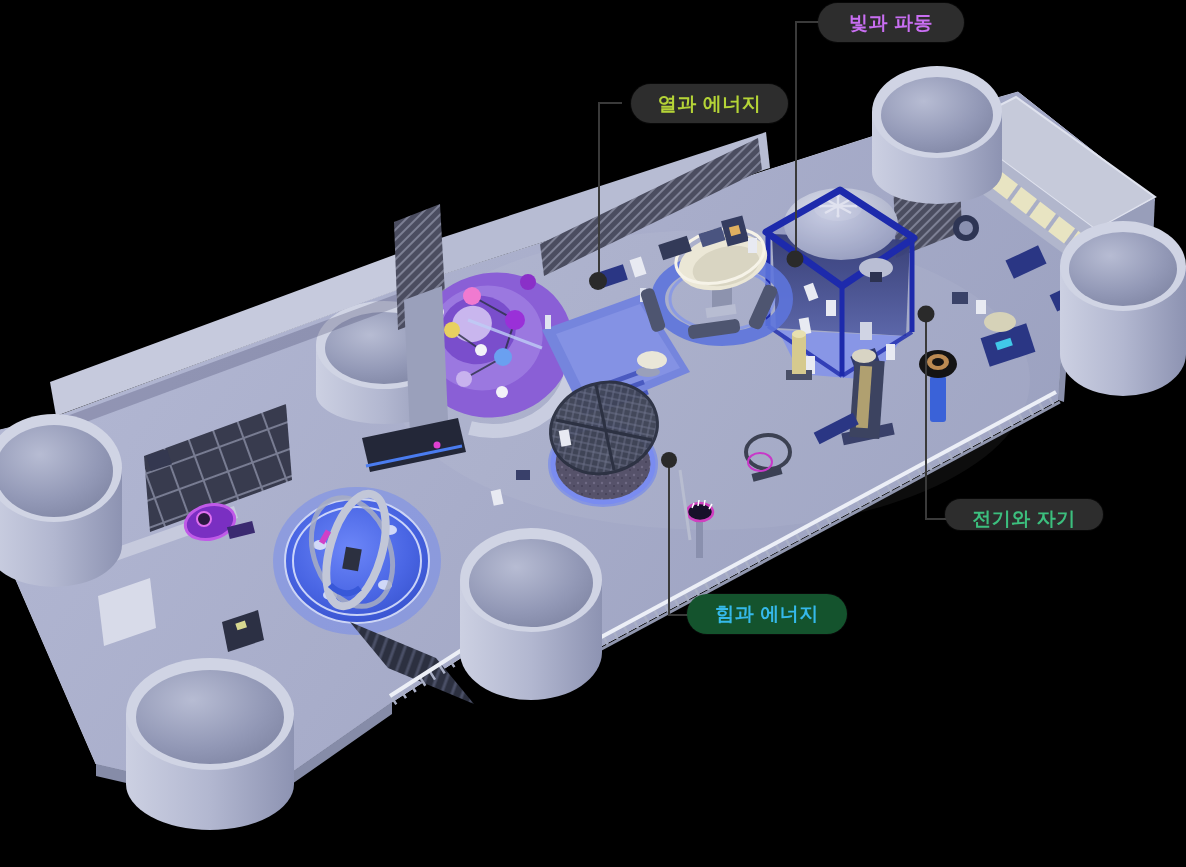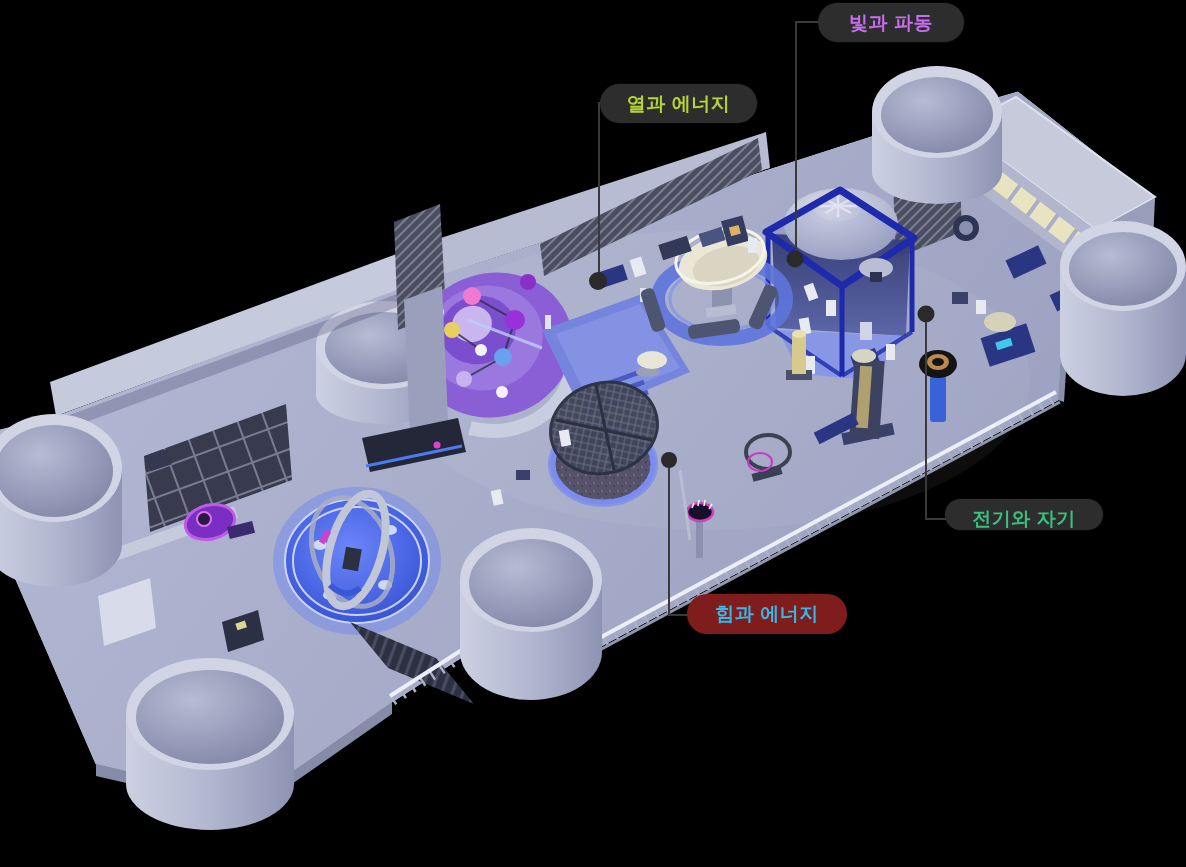--- a/index.html
+++ b/index.html
@@ -330,19 +330,19 @@
     <circle cx="598" cy="281" r="9" style="fill: rgb(42, 42, 42);"></circle>
     <polyline points="947,519 926,519 926,314" stroke-width="2" style="stroke: rgb(58, 58, 58);"></polyline>
     <circle cx="926" cy="314" r="8.5" style="fill: rgb(42, 42, 42);"></circle>
     <polyline points="689,615 669,615 669,460" stroke-width="2" style="stroke: rgb(58, 58, 58);"></polyline>
     <circle cx="669" cy="460" r="8" style="fill: rgb(42, 42, 42);"></circle>
   </g>
 </svg>
 
 <div class="zone-pill" style="left: 818px; top: 3px; width: 146px; height: 39px; color: rgb(201, 110, 242); background-color: rgb(45, 45, 45);">빛과 파동</div>
 
-<div class="zone-pill" style="left: 600px; top: 84px; width: 157px; height: 39px; color: rgb(181, 212, 55); background-color: rgb(45, 45, 45);">열과 에너지</div>
+<div class="zone-pill" style="left: 631px; top: 84px; width: 157px; height: 39px; color: rgb(181, 212, 55); background-color: rgb(45, 45, 45);">열과 에너지</div>
 
 <div class="zone-pill" style="left: 945px; top: 499px; width: 158px; height: 31px; color: rgb(60, 191, 126); background-color: rgb(45, 45, 45);">전기와 자기</div>
 
-<div class="zone-pill" style="left: 687px; top: 594px; width: 160px; height: 40px; color: rgb(53, 185, 234); background-color: #7f1d1d;">힘과 에너지</div>
+<div class="zone-pill" style="left: 687px; top: 594px; width: 160px; height: 40px; color: rgb(53, 185, 234); background-color: #14532d;">힘과 에너지</div>
 
 </div>
 
 </body></html>

